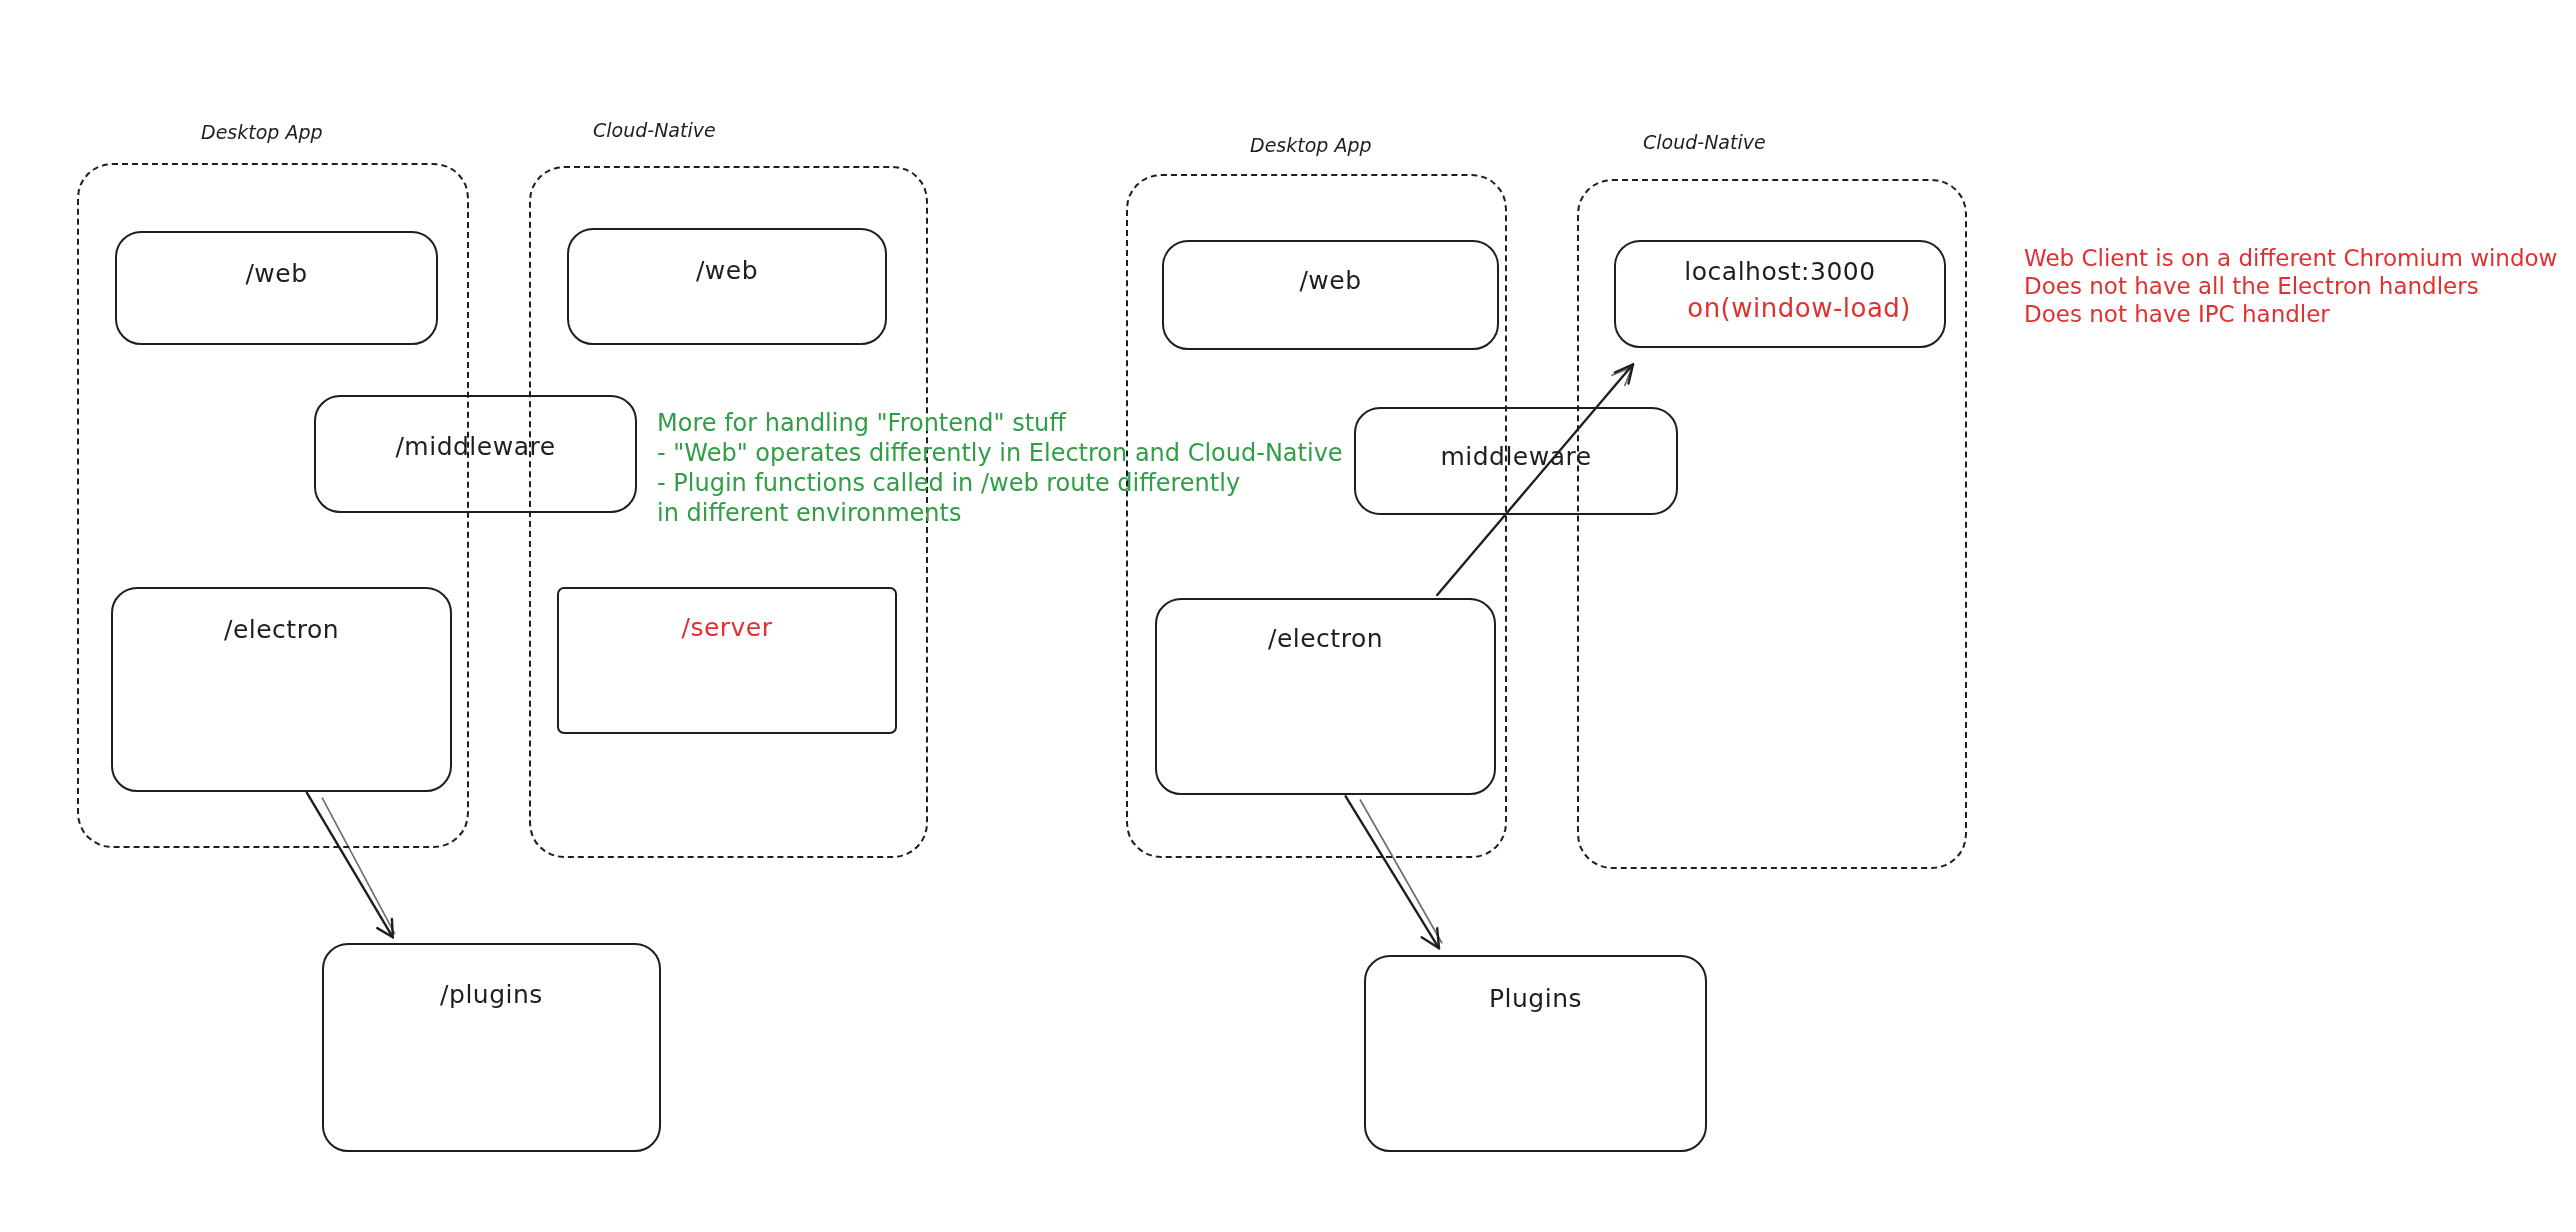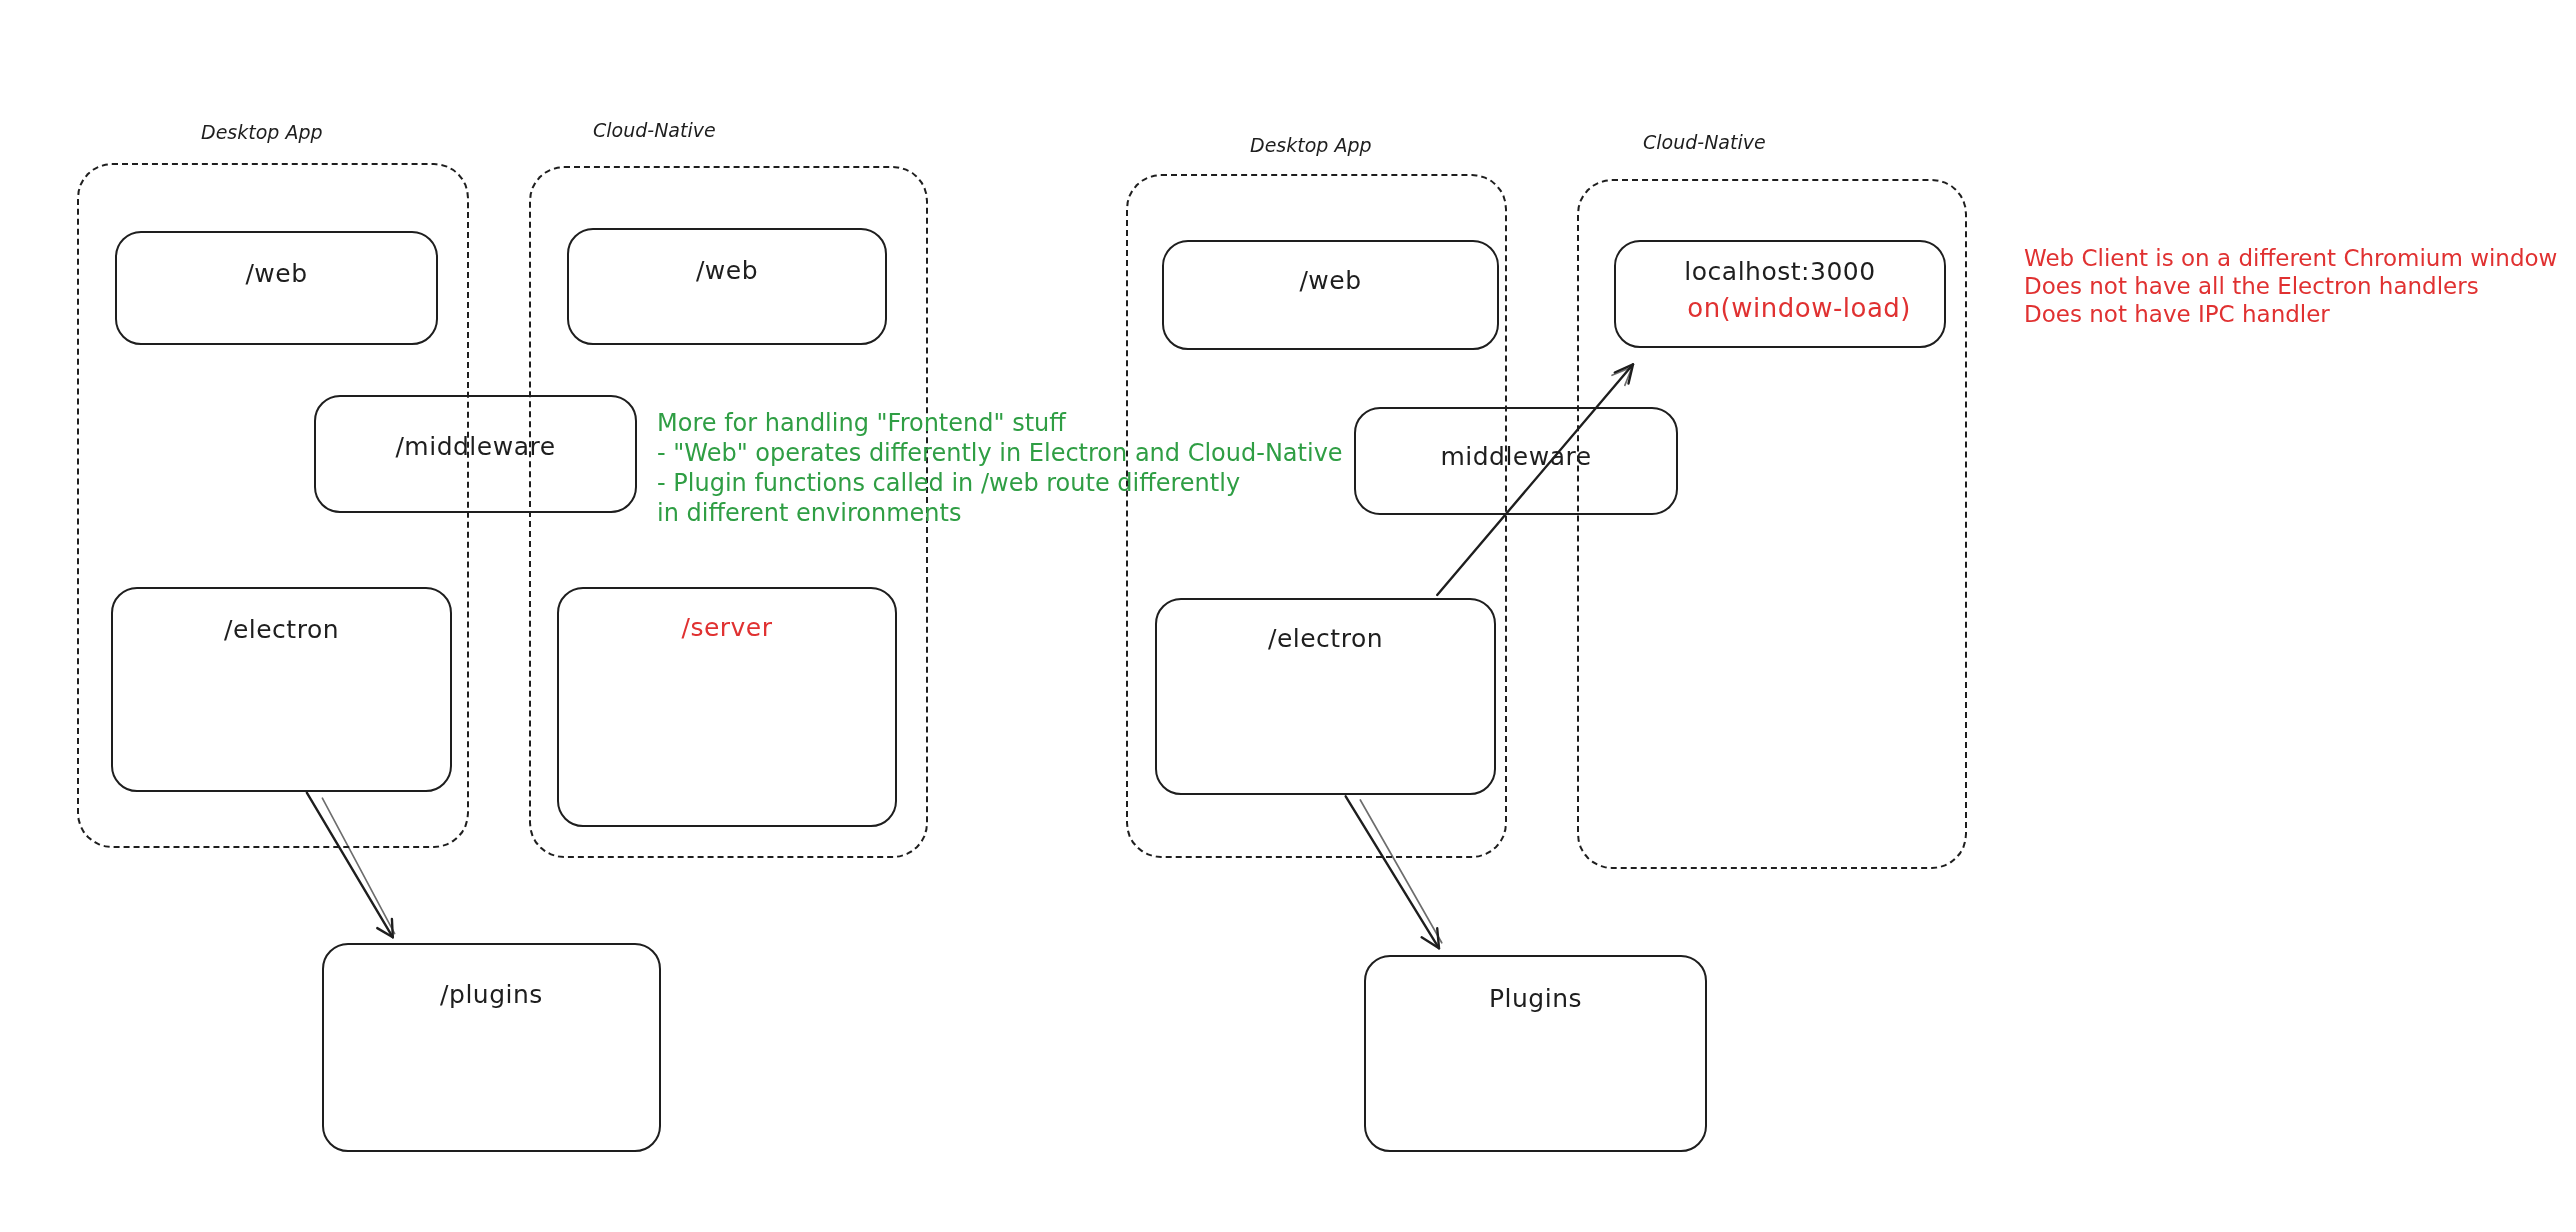--- a/index.html
+++ b/index.html
@@ -53,21 +53,21 @@
 <div class="container" style="left:529px;top:166px;width:395px;height:688px;"></div>
 
 <div class="node" style="left:115px;top:231px;width:323px;height:114px;padding-top:26px;box-sizing:border-box;">/web</div>
 
 <div class="node" style="left:567px;top:228px;width:320px;height:117px;padding-top:26px;box-sizing:border-box;">/web</div>
 
 <div class="node" style="left:314px;top:395px;width:323px;height:118px;padding-top:35px;box-sizing:border-box;">/middleware</div>
 
 <div class="node" style="left:111px;top:587px;width:341px;height:205px;padding-top:26px;box-sizing:border-box;">/electron</div>
 
-<div class="node red-text" style="left:557px;top:587px;width:340px;height:240px;padding-top:24px;box-sizing:border-box;">/server</div>
+<div class="node red-text" style="left:557px;top:587px;width:340px;height:147px;padding-top:24px;box-sizing:border-box;border-radius:7px;">/server</div>
 
 <div class="node" style="left:322px;top:943px;width:339px;height:209px;padding-top:35px;box-sizing:border-box;">/plugins</div>
 
 <div class="note note-green" style="left:657px;top:408px;">
   <div>More for handling "Frontend" stuff</div>
   <div>- "Web" operates differently in Electron and Cloud-Native</div>
   <div>- Plugin functions called in /web route differently</div>
   <div>in different environments</div>
 </div>
 

